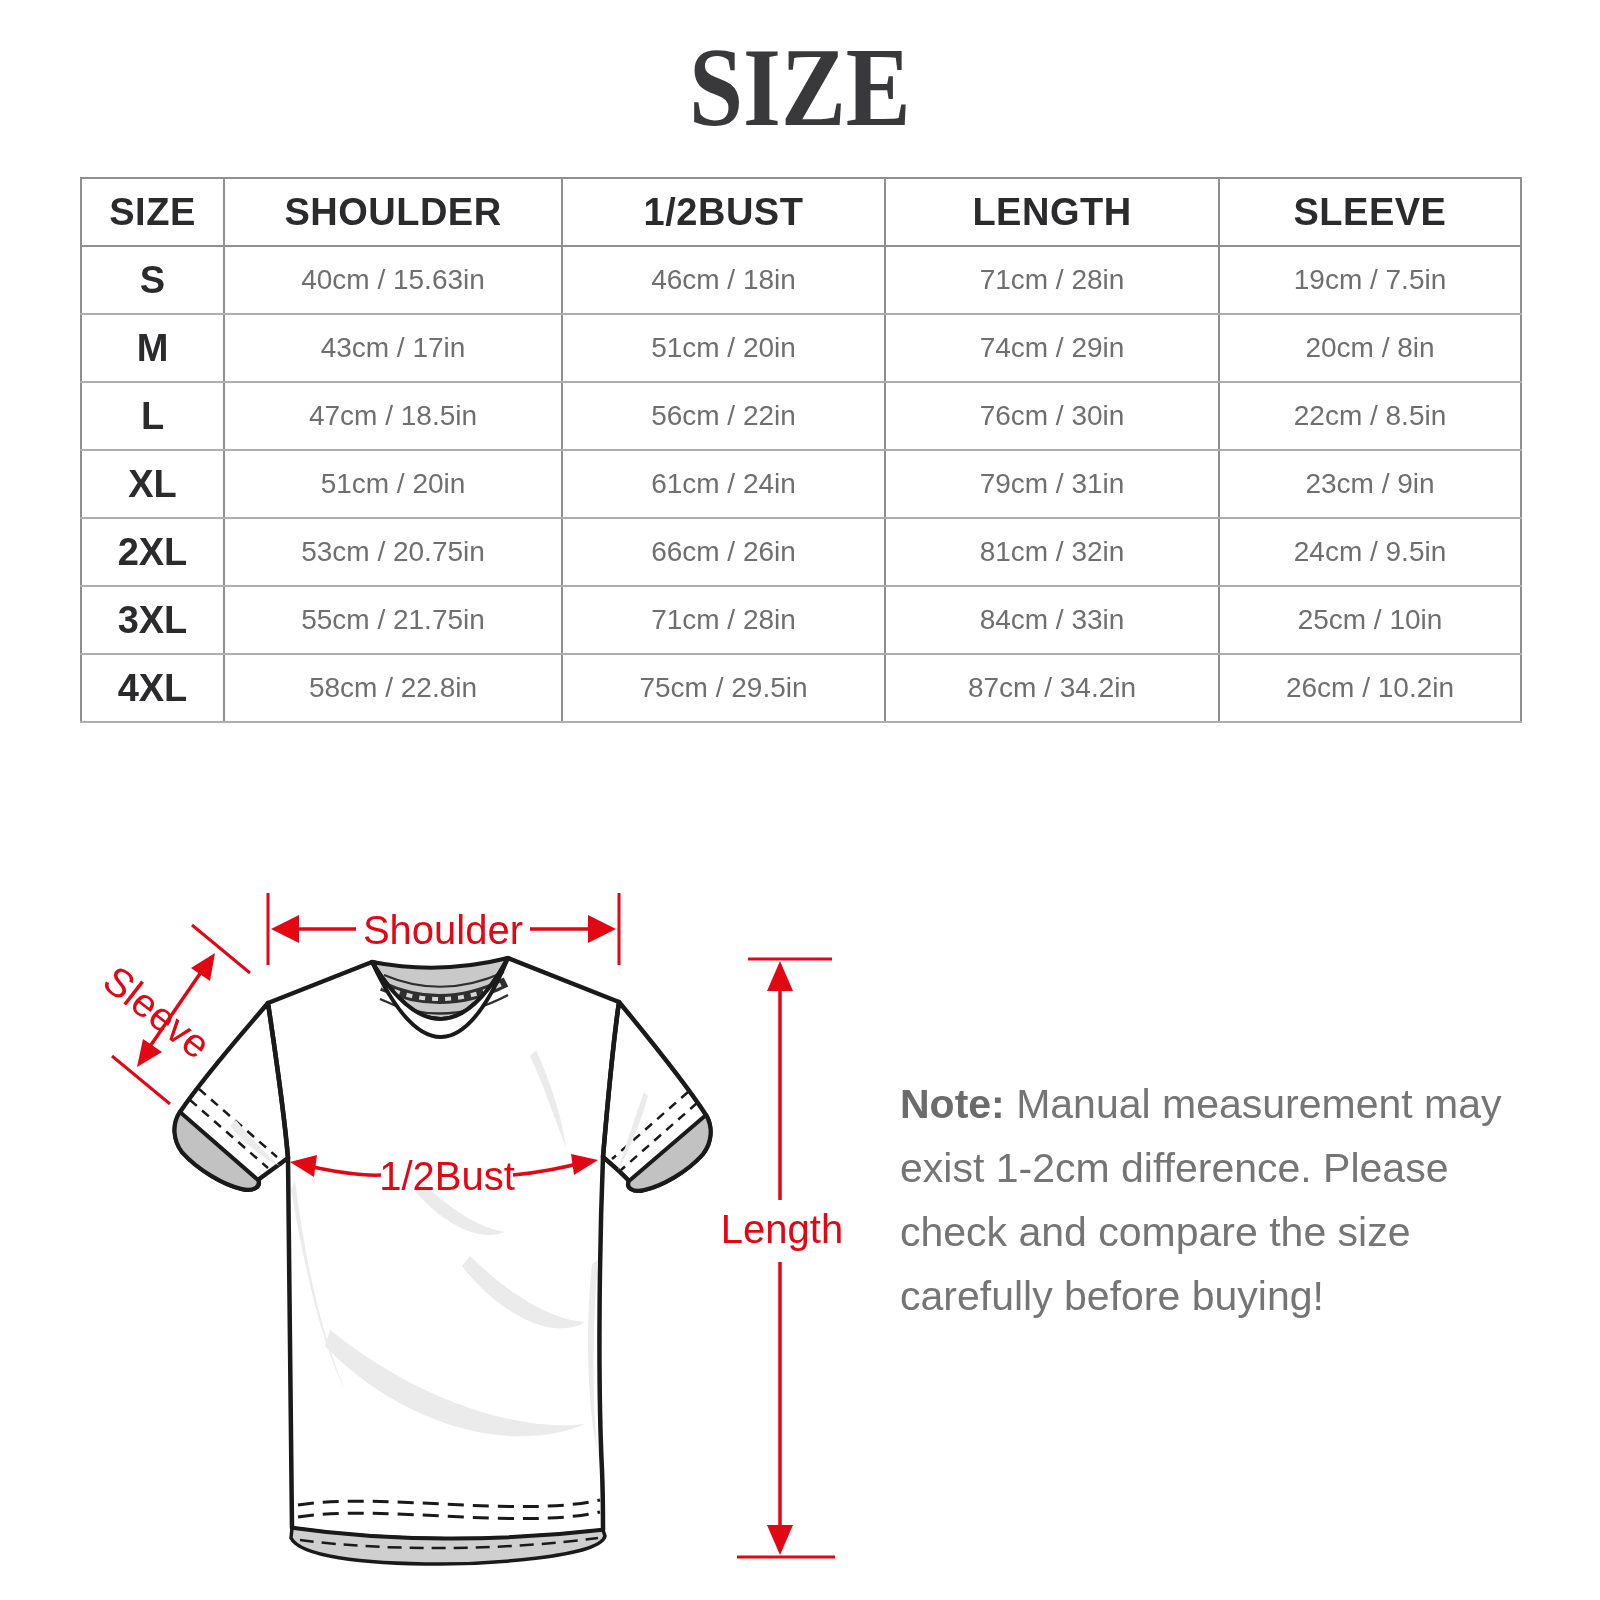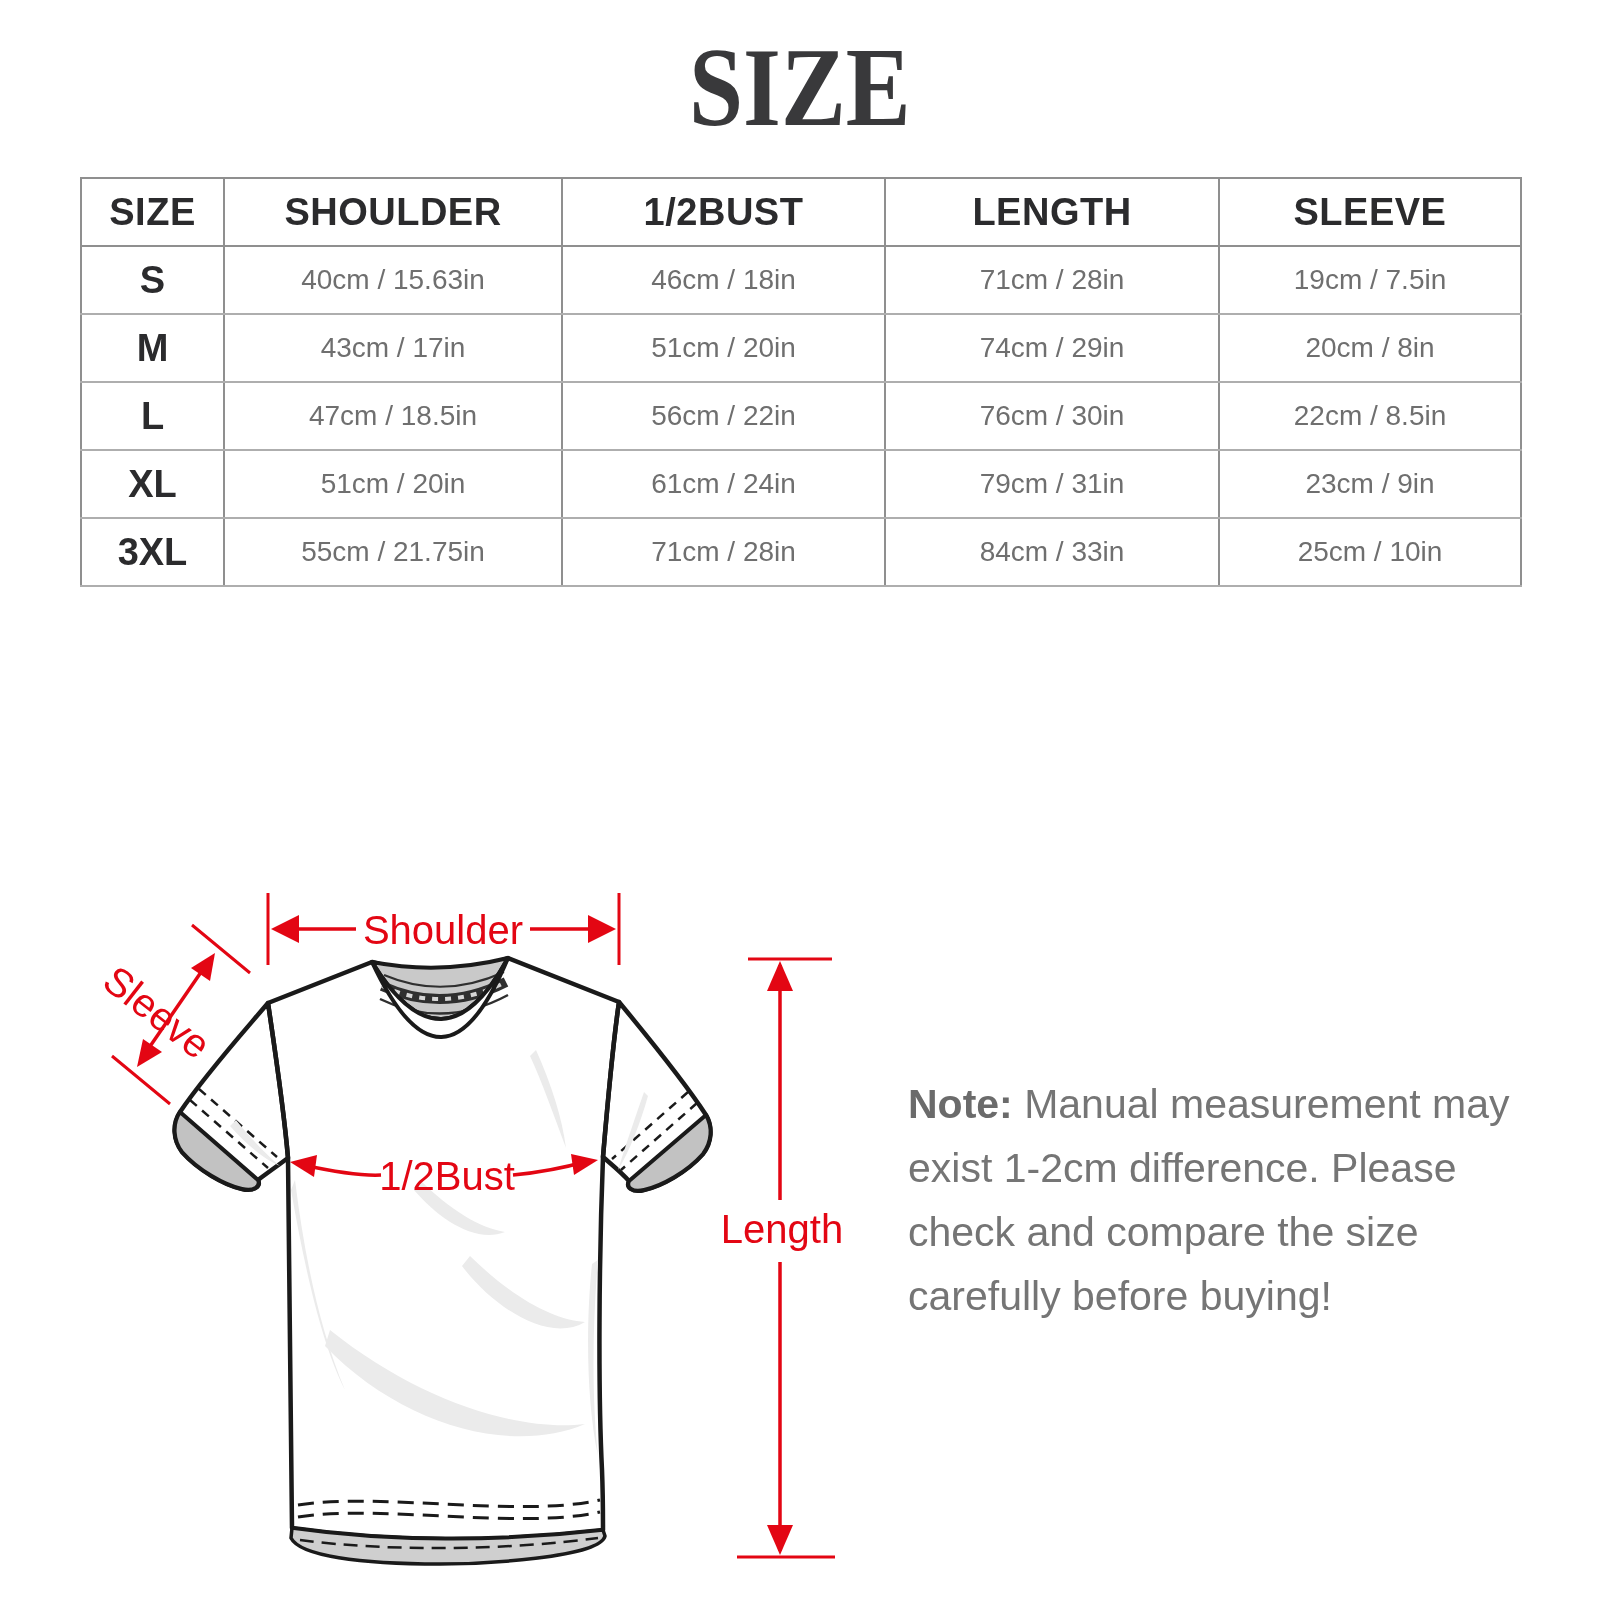--- a/index.html
+++ b/index.html
@@ -34,21 +34,21 @@
   .size-table td{
     border-top:2px solid #aeaeae;border-bottom:2px solid #aeaeae;
     font-size:28px;color:#6f6f6f;
   }
   .size-table td:first-child{
     font-size:38px;font-weight:bold;color:#2b2b2d;
   }
   
   .note{
     position:absolute;left:900px;top:1072px;width:640px;
-    font-size:41px;line-height:64px;color:#757575;margin-left:8px;
+    font-size:41px;line-height:64px;color:#757575;
   }
   .note b{color:#6b6b6b;}
   
   svg.diagram{position:absolute;left:0;top:0;width:1600px;height:1600px;}
   .shirt-line{fill:none;stroke:#1a1a1a;stroke-width:4.5;stroke-linejoin:round;stroke-linecap:round;}
   .dim{stroke:#e30613;stroke-width:3.5;fill:none;stroke-linecap:butt;}
   .dim-tick{stroke:#e30613;stroke-width:3;fill:none;}
   .dim-head{fill:#e30613;stroke:none;}
   .dim-text{fill:#e30613;font-family:"Liberation Sans",sans-serif;font-size:40px;text-anchor:middle;}
 </style>
@@ -100,25 +100,39 @@
       <td>22cm / 8.5in</td>
     </tr>
       <tr>
       <td>XL</td>
       <td>51cm / 20in</td>
       <td>61cm / 24in</td>
       <td>79cm / 31in</td>
       <td>23cm / 9in</td>
     </tr>
       <tr>
+      <td>2XL</td>
+      <td>53cm / 20.75in</td>
+      <td>66cm / 26in</td>
+      <td>81cm / 32in</td>
+      <td>24cm / 9.5in</td>
+    </tr>
+      <tr>
       <td>3XL</td>
       <td>55cm / 21.75in</td>
       <td>71cm / 28in</td>
       <td>84cm / 33in</td>
       <td>25cm / 10in</td>
+    </tr>
+      <tr>
+      <td>4XL</td>
+      <td>58cm / 22.8in</td>
+      <td>75cm / 29.5in</td>
+      <td>87cm / 34.2in</td>
+      <td>26cm / 10.2in</td>
     </tr>
     </tbody>
 </table>
 
 <svg class="diagram" viewBox="0 0 1600 1600">
   <g>
 
     <path class="shirt-line" fill="#ffffff" d="M 268,1003 C 240,1036 205,1075 180,1112 C 172,1124 173,1140 182,1152 C 198,1170 224,1185 242,1189 C 254,1192 261,1186 258,1180 C 270,1171 280,1164 288,1158 C 284,1110 275,1050 268,1003 Z"></path>
     <path fill="#c2c2c2" stroke="#1a1a1a" stroke-width="4" stroke-linejoin="round" d="M 180,1112 L 258,1180 C 261,1186 254,1192 242,1189 C 224,1185 198,1170 182,1152 C 173,1140 172,1124 180,1112 Z"></path>
     <path d="M 190,1100 L 268,1168 M 199,1089 L 277,1157" stroke="#1a1a1a" stroke-width="2.5" fill="none" stroke-dasharray="9 7"></path>

